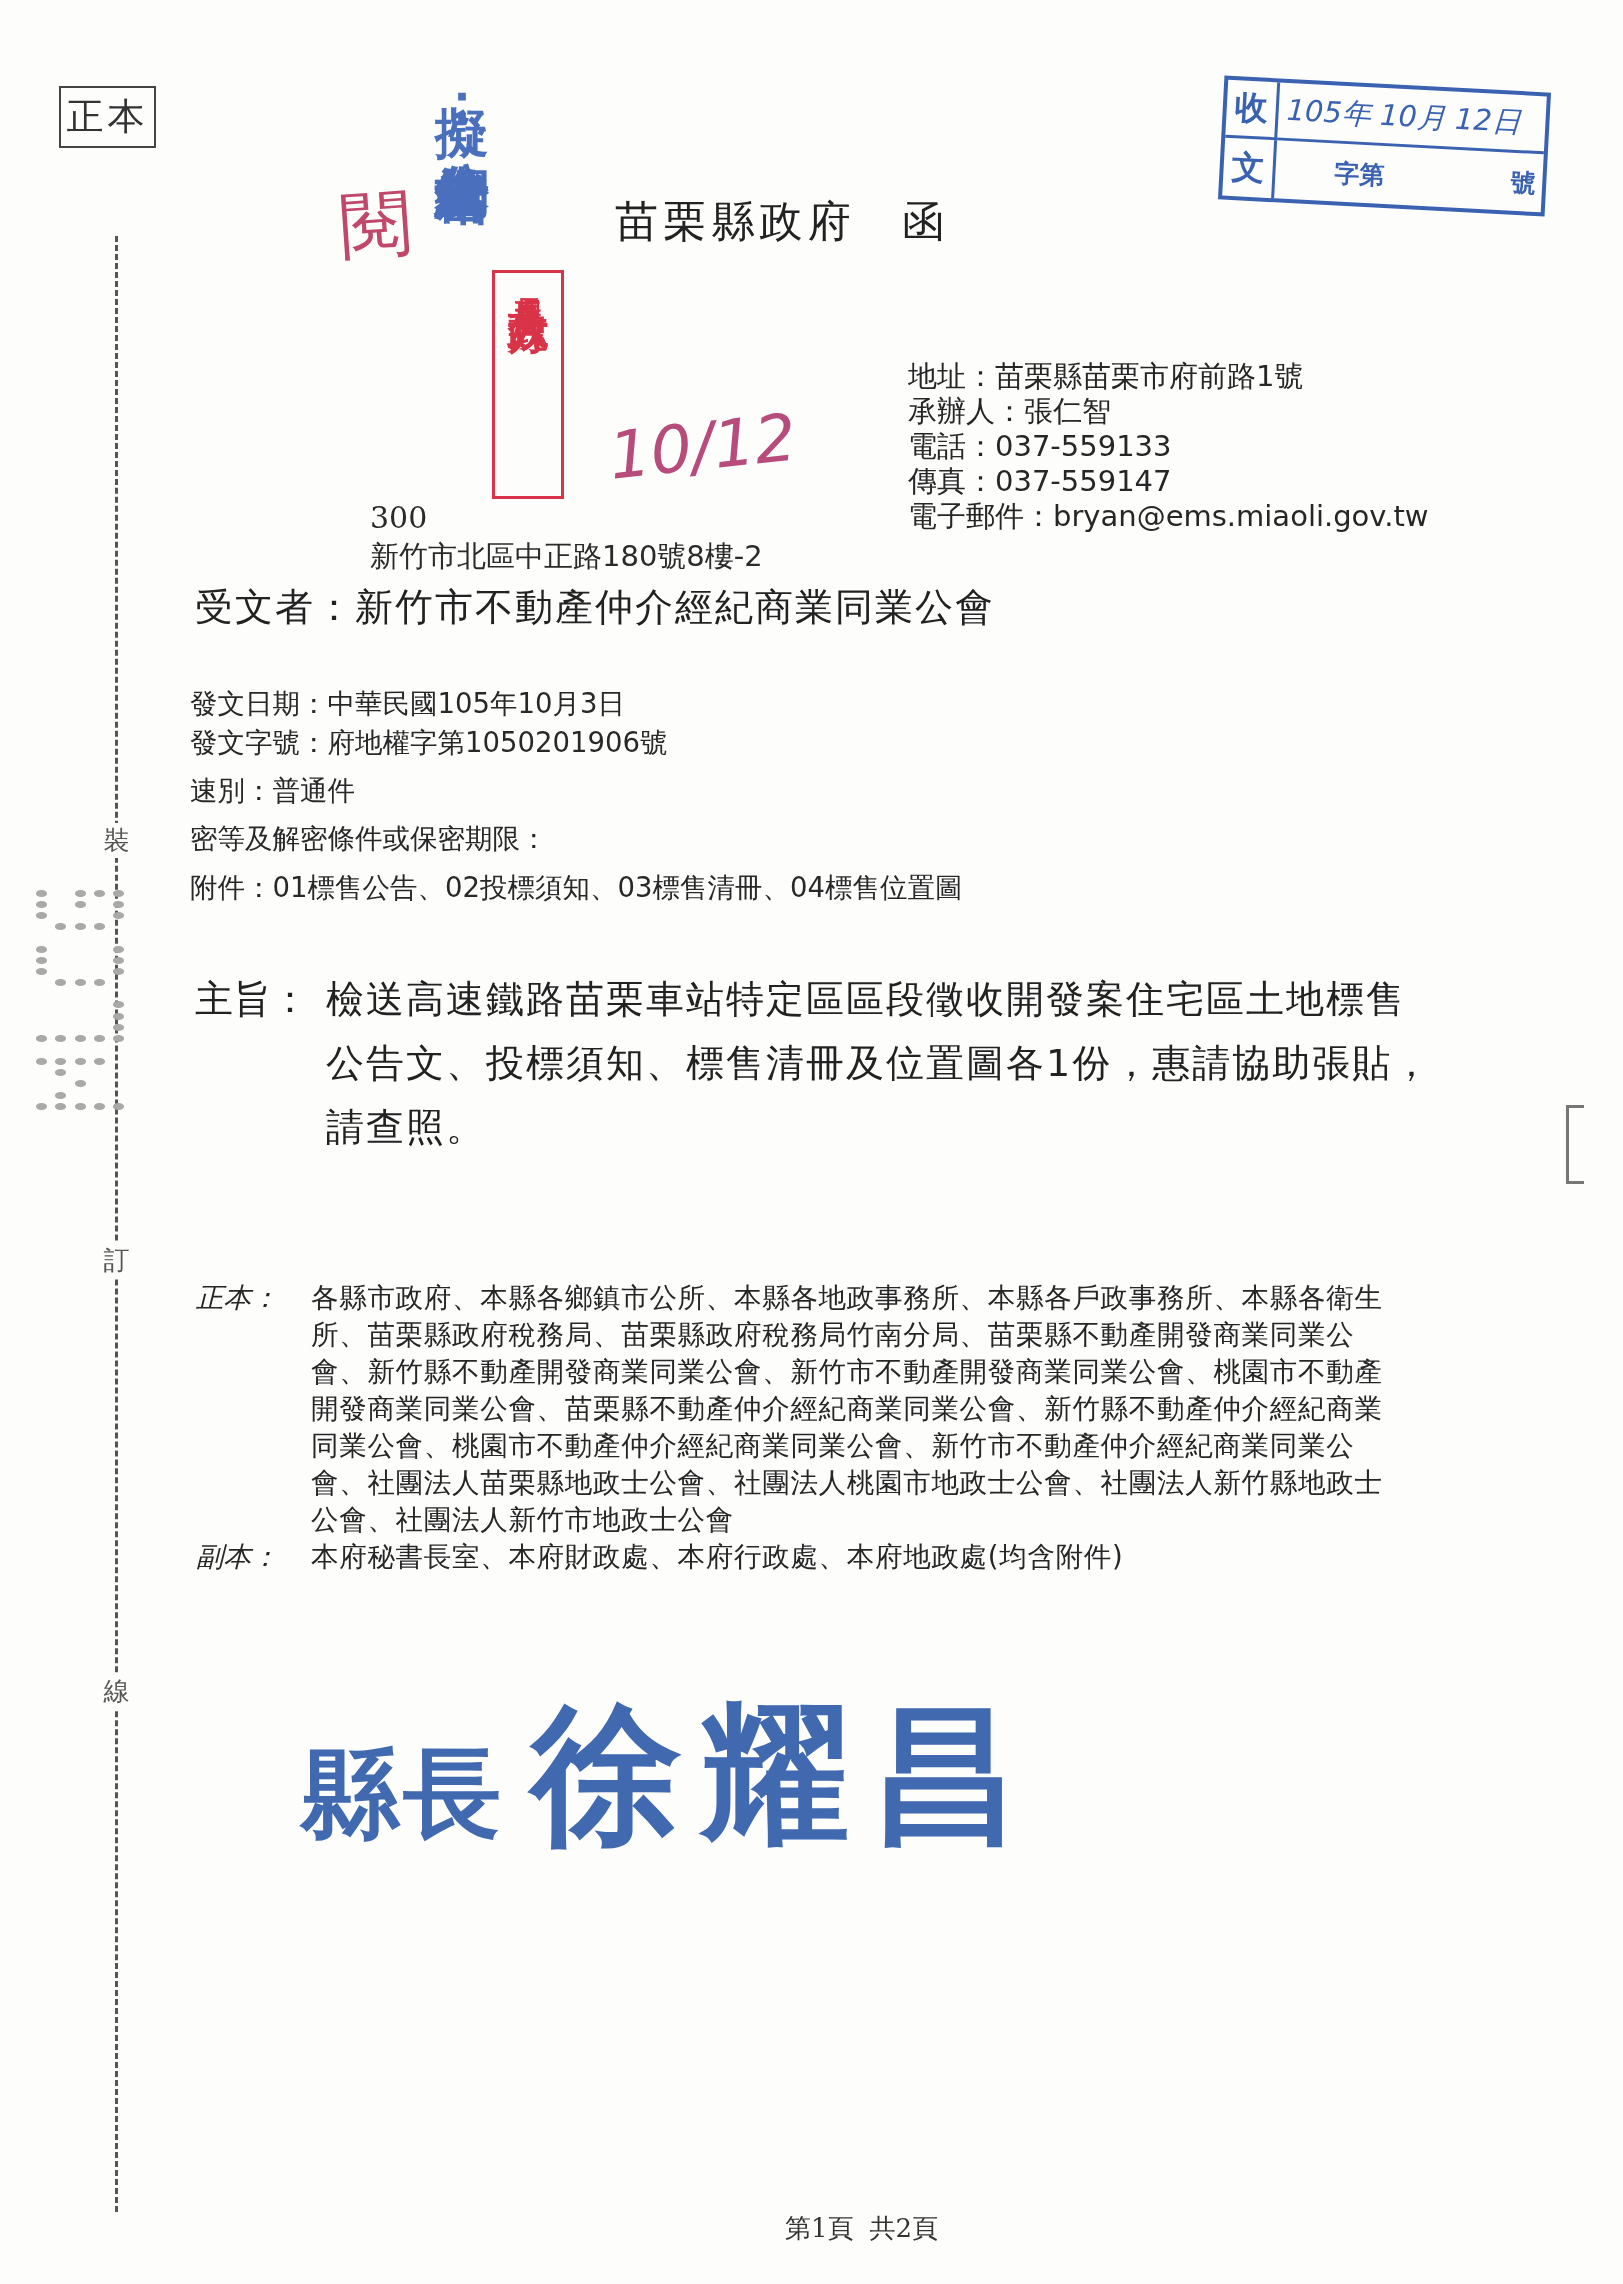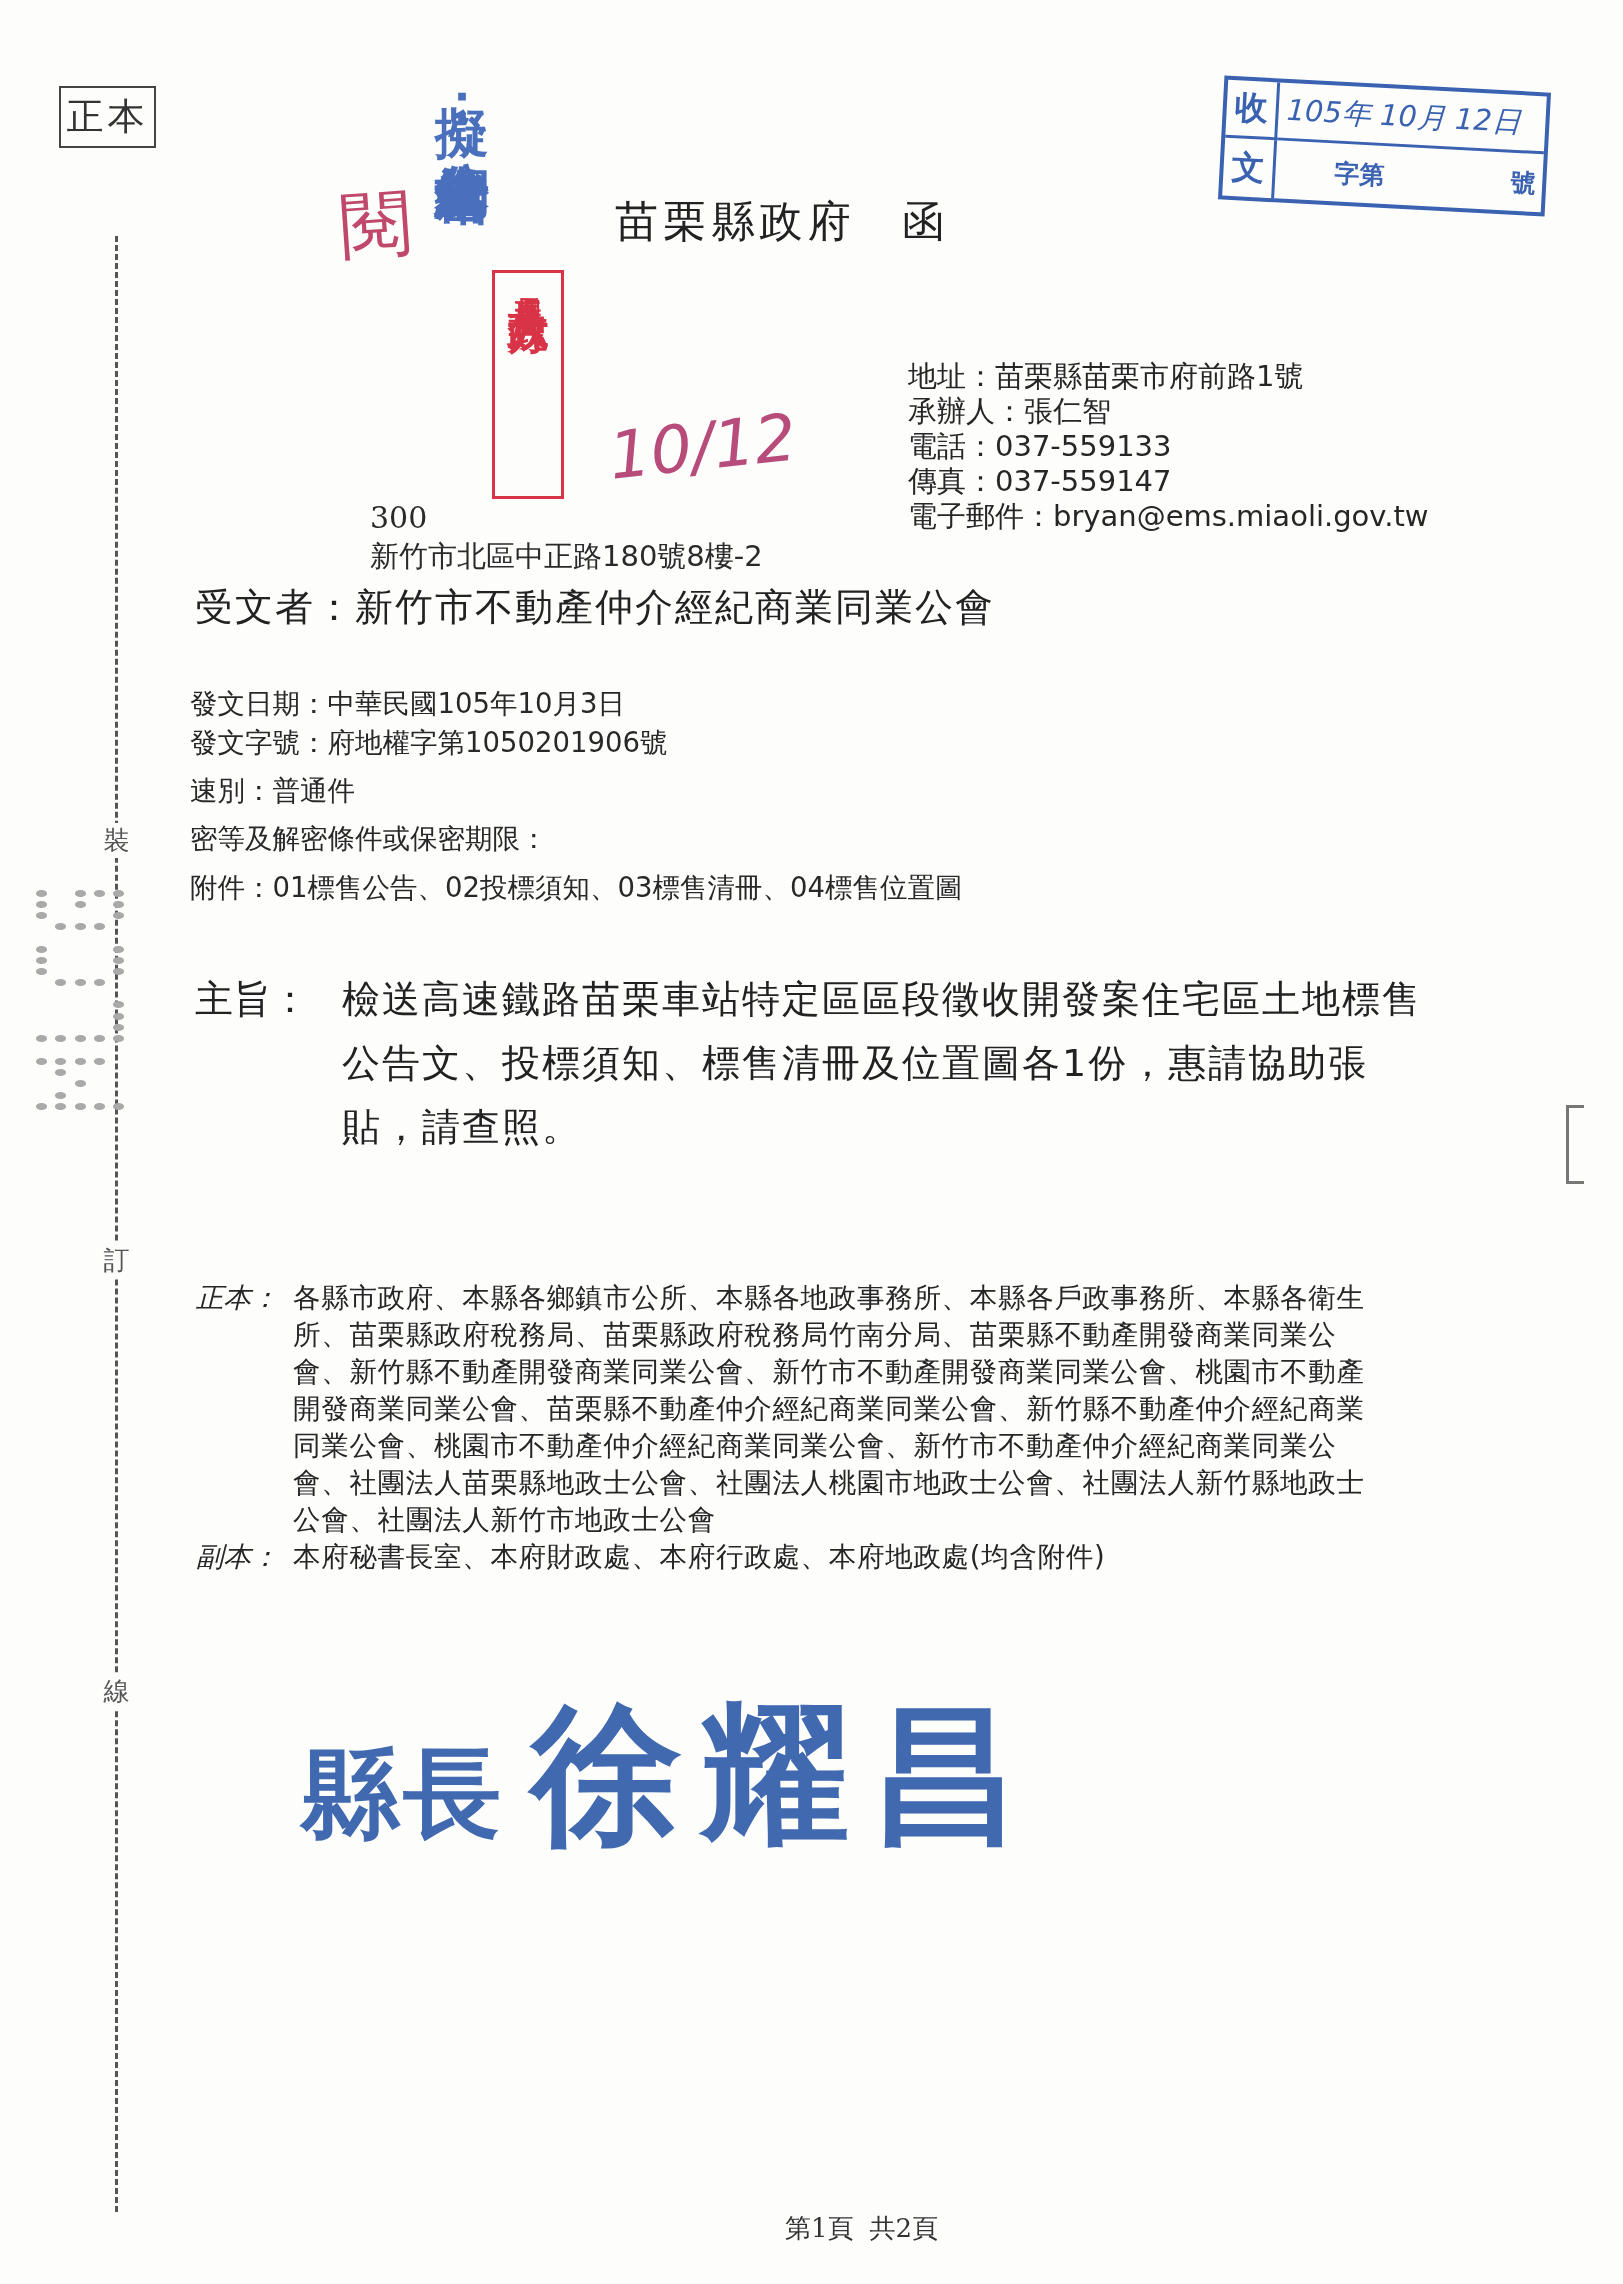--- a/index.html
+++ b/index.html
@@ -71,28 +71,28 @@
   .zip { left: 370px; top: 500px; font-size: 30px; color: #2a2a2a; }
   .addr { left: 370px; top: 537px; font-size: 29px; color: #2a2a2a; font-family: "DejaVu Sans", sans-serif; }
   .recipient { left: 195px; top: 582px; font-size: 38px; color: #222; letter-spacing: 2px;
     font-family: Liberation Sans, sans-serif; }
   .meta { left: 190px; top: 684px; font-size: 27.5px; line-height: 39px; color: #282828;
     font-family: "DejaVu Sans", sans-serif; }
   .meta .gap { height: 9.2px; }
   
   .subject { left: 195px; top: 967px; width: 1243px; font-size: 38px; line-height: 64px; color: #222;
     font-family: "DejaVu Sans", sans-serif; }
-  .subject .row { display: flex; gap: 16px; }
+  .subject .row { display: flex; }
   .subject .lab { width: 131px; flex: none; white-space: nowrap; }
   .subject .txt { flex: 1; letter-spacing: 2px; }
   .dist { left: 196px; top: 1279px; width: 1191px; font-size: 27.5px; line-height: 37px; color: #262626;
     font-family: "DejaVu Sans", sans-serif; }
   .dist .row { display: flex; }
   .dist .lab { width: 97px; flex: none; white-space: nowrap; font-style: italic; }
-  .dist .txt { flex: 1; letter-spacing: 0.7px; }
+  .dist .txt { flex: 1; letter-spacing: 0.7px; margin-left: 18px; }
   
   .signature { left: 301px; top: 1675px; color: #4069b0; font-weight: bold; white-space: nowrap;
     font-family: "DejaVu Serif", serif; }
   .signature .t { font-size: 98px; letter-spacing: 3.9px; }
   .signature .n { font-size: 151px; letter-spacing: 18.3px; margin-left: 26px; }
   .pageno { left: 785px; top: 2211px; font-size: 26px; color: #333; }
   .pageno span + span { margin-left: 16px; }
   .side-mark { left: 1566px; top: 1105px; width: 18.3px; height: 79px; border: 3.9px solid #777;
     border-right: none; box-sizing: border-box; }
 </style>

